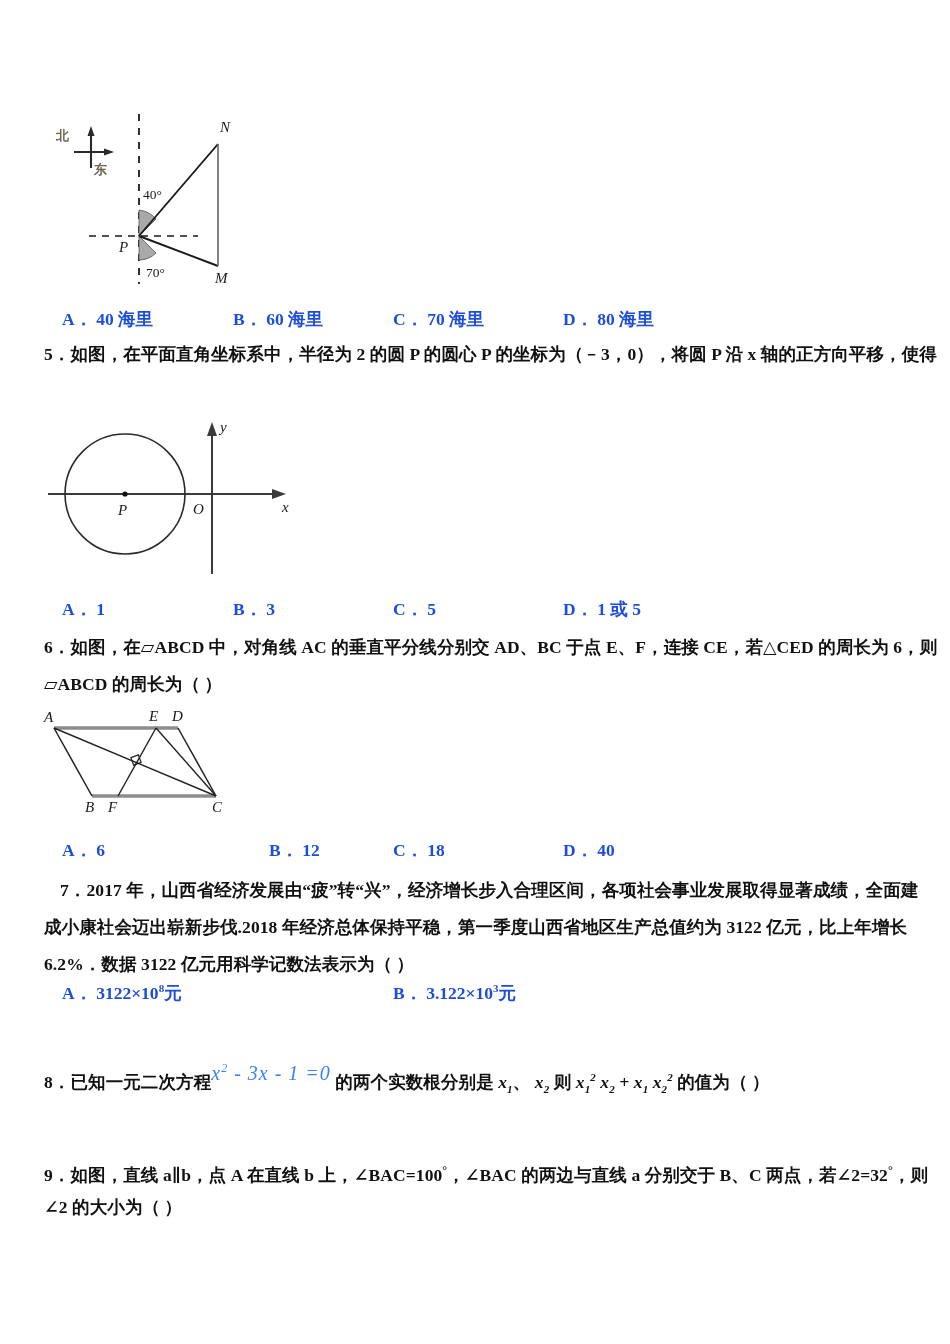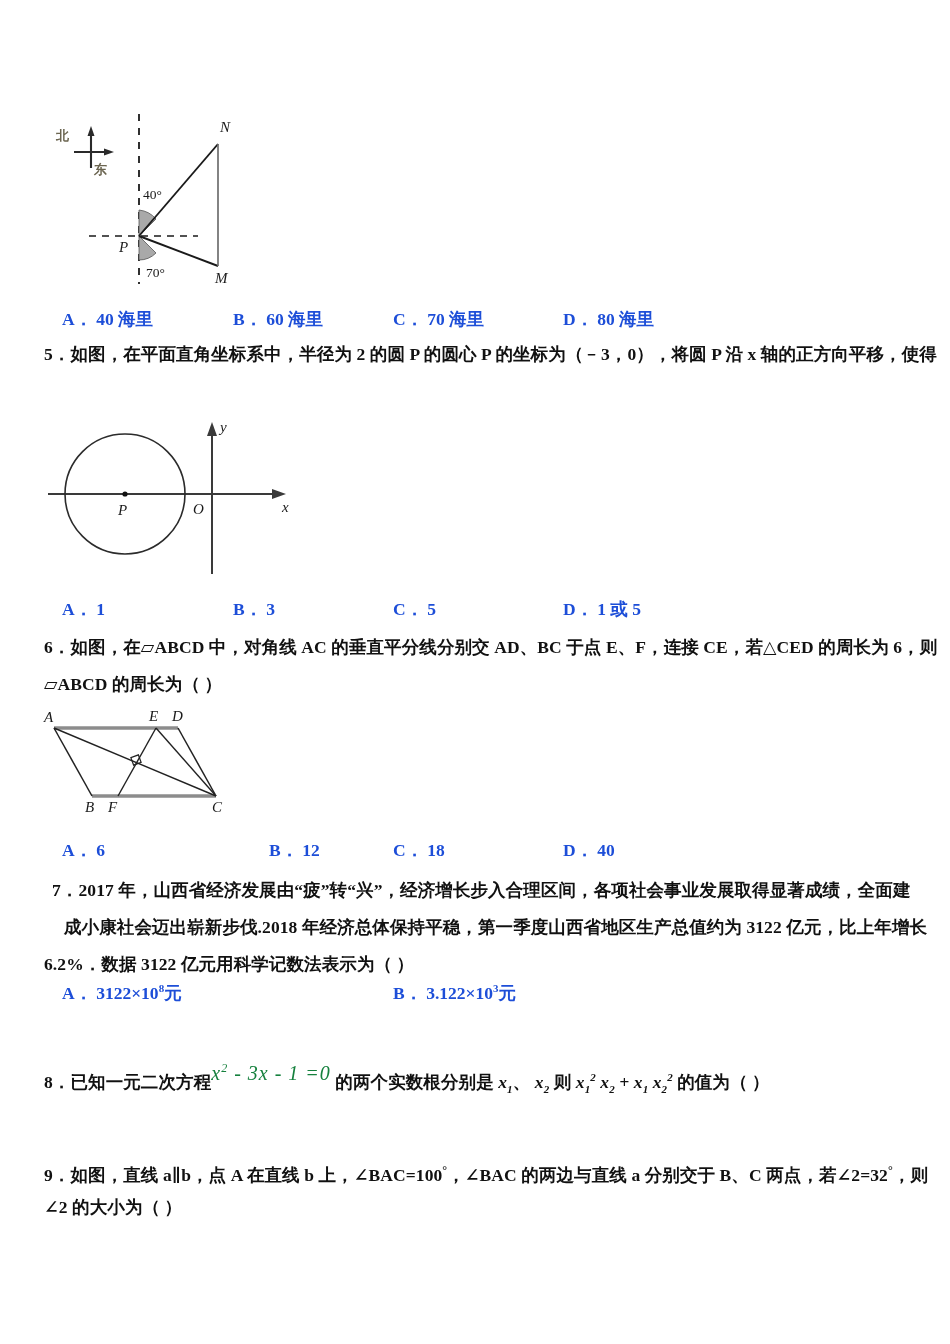--- a/index.html
+++ b/index.html
@@ -60,21 +60,21 @@
     vertical-align: sub;
     font-weight: bold;
   }
   .deg { font-size: 12px; vertical-align: super; }
 
   
   .matheq {
     font-family: "Liberation Serif", "DejaVu Serif", serif;
     font-style: italic;
     font-weight: normal;
-    color: #15803d;
+    color: #3b82f6;
     font-size: 20px;
     position: relative;
     top: -8px;
     letter-spacing: 1px;
   }
   .matheq sup { font-size: 12px; vertical-align: super; font-style: italic; }
   .varx {
     font-style: italic;
     font-weight: bold;
     font-family: "Liberation Serif", serif;
@@ -224,22 +224,22 @@
       <span class="lab">B．</span><span>12</span>
     </span>
     <span class="opt" style="left:331px;">
       <span class="lab">C．</span><span>18</span>
     </span>
     <span class="opt" style="left:501px;">
       <span class="lab">D．</span><span>40</span>
     </span>
   </div>
 
-  <div class="qline" style="left:52px; top:877px;text-align:center;">7．2017 年，山西省经济发展由“疲”转“兴”，经济增长步入合理区间，各项社会事业发展取得显著成绩，全面建</div>
-  <div class="qline" style="left:44px; top:914px;margin-left:20px;">成小康社会迈出崭新步伐.2018 年经济总体保持平稳，第一季度山西省地区生产总值约为 3122 亿元，比上年增长</div>
+  <div class="qline" style="left:60px; top:877px;text-align:center;">7．2017 年，山西省经济发展由“疲”转“兴”，经济增长步入合理区间，各项社会事业发展取得显著成绩，全面建</div>
+  <div class="qline" style="left:44px; top:914px;">成小康社会迈出崭新步伐.2018 年经济总体保持平稳，第一季度山西省地区生产总值约为 3122 亿元，比上年增长</div>
   <div class="qline" style="left:44px; top:951px;">6.2%．数据 3122 亿元用科学记数法表示为（      ）</div>
 
   <div class="opt-row" style="top:981px;">
     <span class="opt" style="left:0px;">
       <span class="lab">A．</span><span>3122×10</span><sup class="ex">8</sup><span>元</span>
     </span>
     <span class="opt" style="left:331px;">
       <span class="lab">B．</span><span>3.122×10</span><sup class="ex">3</sup><span>元</span>
     </span>
   </div>

